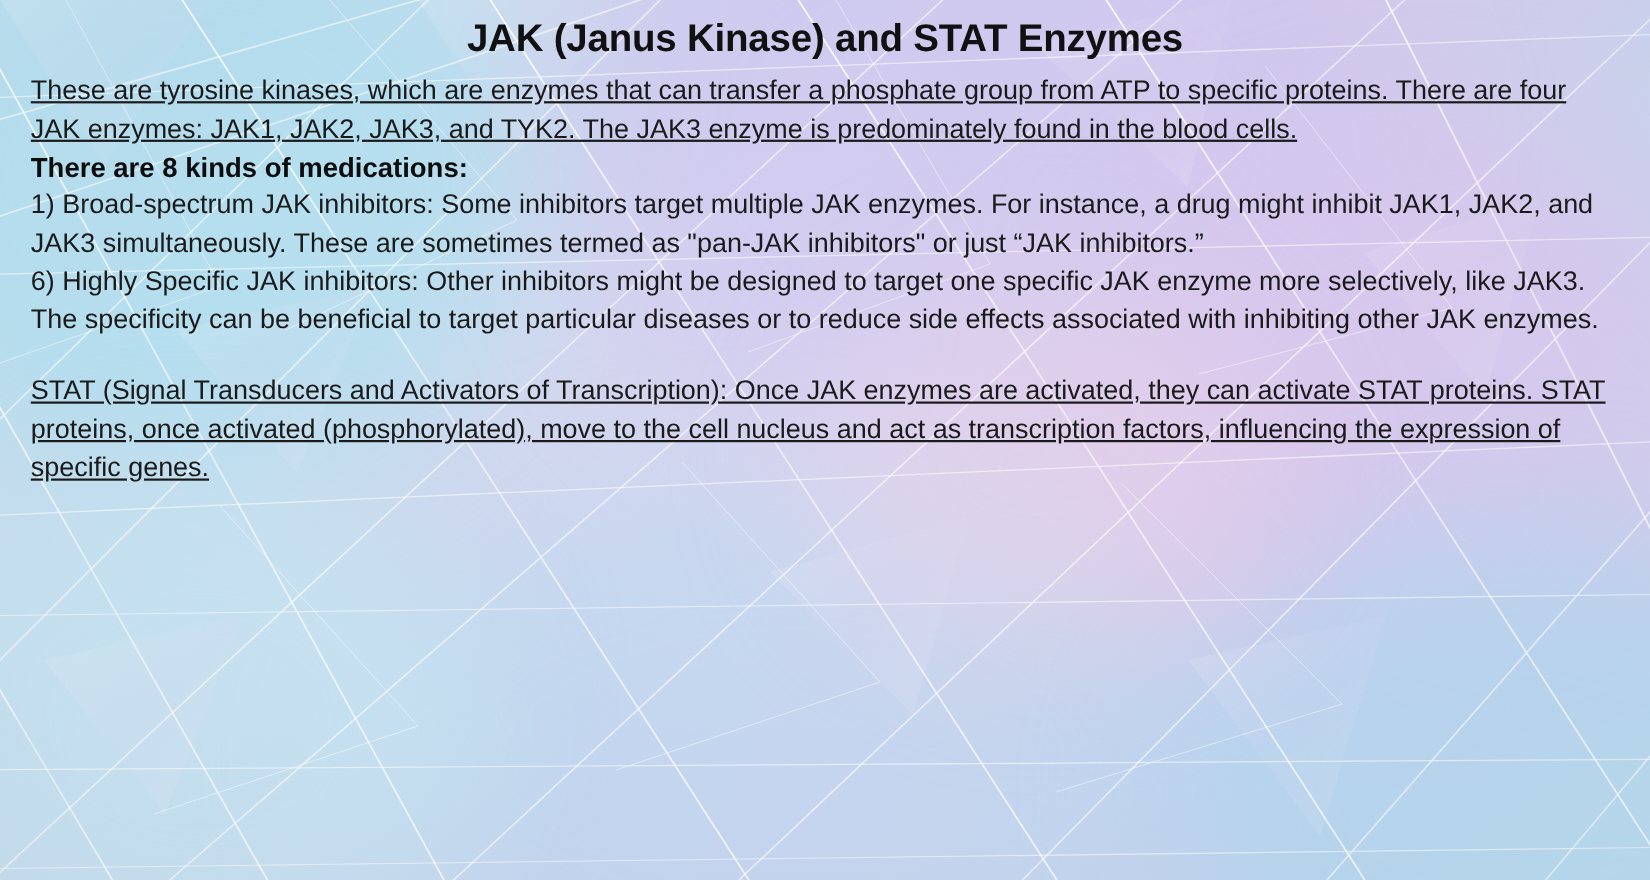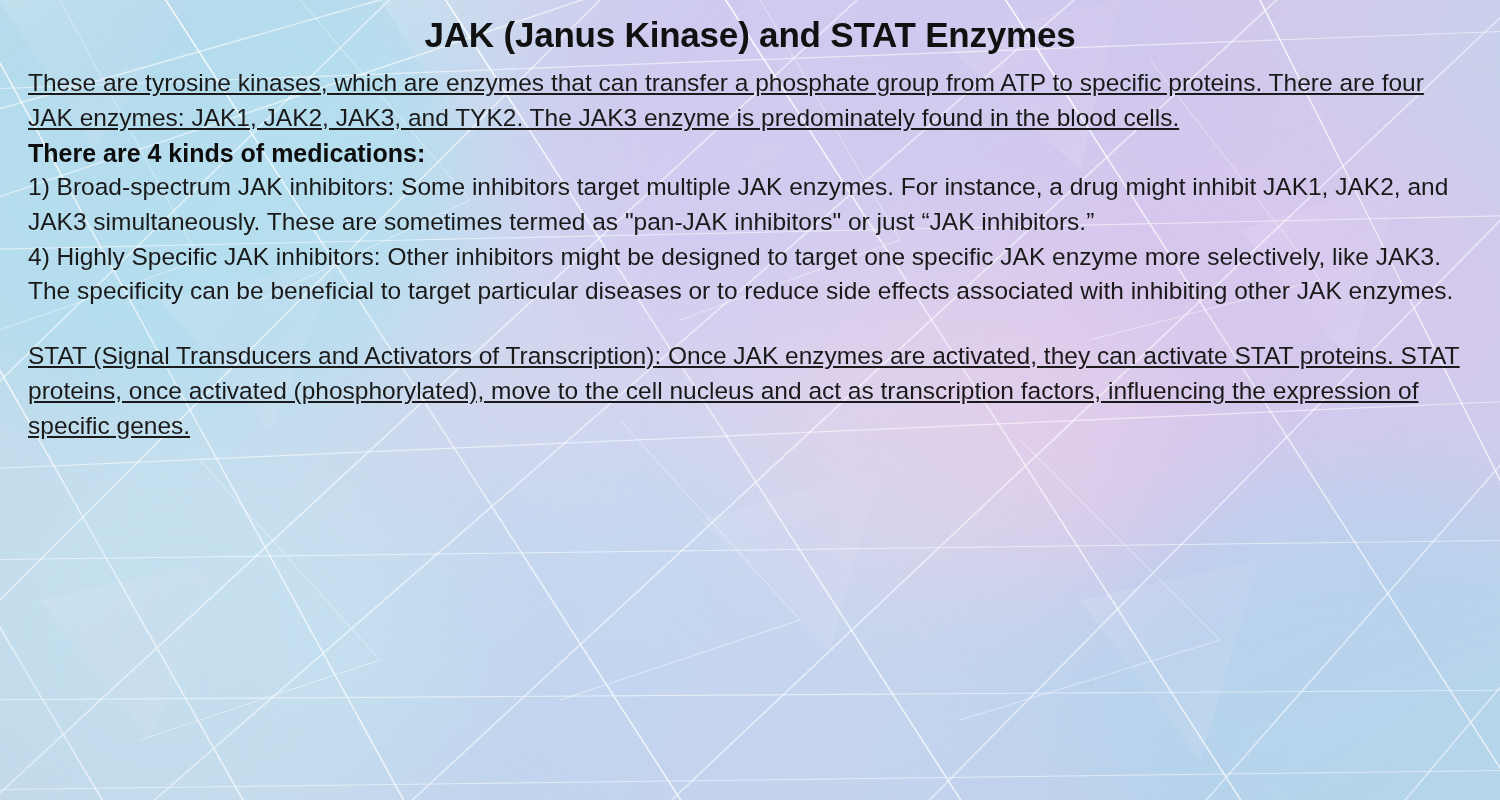--- a/index.html
+++ b/index.html
@@ -193,23 +193,23 @@
   <div class="vignette"></div>
 
   <div class="content">
 
     <h1 class="slide-title">JAK (Janus Kinase) and STAT Enzymes</h1>
 
     <div class="body-block">
 
       <p class="para">These are tyrosine kinases, which are enzymes that can transfer a phosphate group from ATP to specific proteins. There are four JAK enzymes: JAK1, JAK2, JAK3, and TYK2. The JAK3 enzyme is predominately found in the blood cells.</p>
 
-      <p class="lead-heading spaced">There are 4 kinds of medications:</p>
+      <p class="lead-heading spaced">There are 8 kinds of medications:</p>
 
       <p class="sub-para">1) Broad-spectrum JAK inhibitors: Some inhibitors target multiple JAK enzymes. For instance, a drug might inhibit JAK1, JAK2, and JAK3 simultaneously. These are sometimes termed as "pan-JAK inhibitors" or just “JAK inhibitors.”</p>
 
-      <p class="sub-para spaced">4) Highly Specific JAK inhibitors: Other inhibitors might be designed to target one specific JAK enzyme more selectively, like JAK3. The specificity can be beneficial to target particular diseases or to reduce side effects associated with inhibiting other JAK enzymes.</p>
+      <p class="sub-para spaced">6) Highly Specific JAK inhibitors: Other inhibitors might be designed to target one specific JAK enzyme more selectively, like JAK3. The specificity can be beneficial to target particular diseases or to reduce side effects associated with inhibiting other JAK enzymes.</p>
 
       <p class="para spaced">STAT (Signal Transducers and Activators of Transcription): Once JAK enzymes are activated, they can activate STAT proteins. STAT proteins, once activated (phosphorylated), move to the cell nucleus and act as transcription factors, influencing the expression of specific genes.</p>
 
     </div>
   </div>
 </div>
 
 </body></html>

